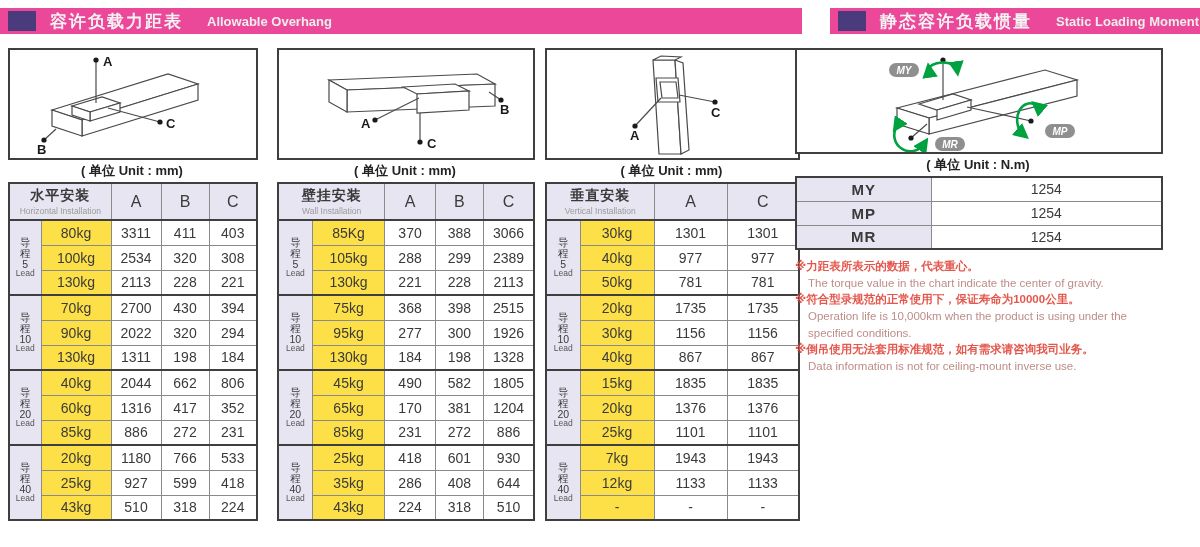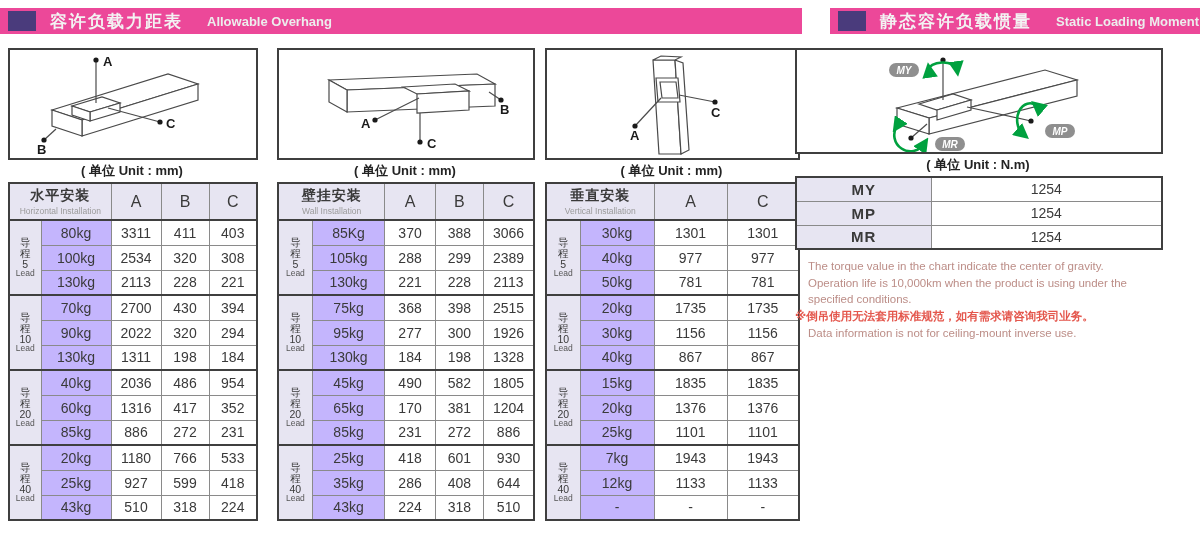--- a/index.html
+++ b/index.html
@@ -33,21 +33,21 @@
     vertical-align:middle; color:#3a3a3a; padding:0; overflow:hidden; }
   table.spec th { background:#e7e5f2; height:37px; font-weight:normal; }
   th .tc-zh { font-size:14px; font-weight:bold; letter-spacing:1px; color:#3a3a3a; }
   th .tc-en { font-size:8.5px; color:#9a9a9a; margin-top:1px; }
   th.colhead { font-size:16px; color:#4a4a4a; }
   table.spec td { height:25px; font-size:14px; }
   td.lead-cell { background:#e7e5f2; line-height:1.02; padding:1px 0; }
   td.lead-cell .lz { font-size:10.5px; }
   td.lead-cell .ln { font-size:10.5px; }
   td.lead-cell .le { font-size:8.5px; color:#555; }
-  td.load-cell { background:#c4b5fd; }
+  td.load-cell { background:#fde047; }
   td.value-cell { background:#fff; }
   tr.group-start td { border-top:2px solid #3f3f3f; }
 
   table.moment { border-collapse:collapse; width:100%; table-layout:fixed;
     border:2px solid #3f3f3f; }
   table.moment td { border:1px solid #8a8a8a; height:24px; text-align:center;
     vertical-align:middle; }
   td.m-label { background:#e7e5f2; font-size:15px; font-weight:bold; color:#3a3a3a; letter-spacing:1px; }
   td.m-value { background:#fff; font-size:14px; color:#3a3a3a; }
 
@@ -168,23 +168,23 @@
             <td class="value-cell">184</td>
           </tr>
           <tr class="group-start">
             <td class="lead-cell" rowspan="3">
               <div class="lz">导</div>
               <div class="lz">程</div>
               <div class="ln">20</div>
               <div class="le">Lead</div>
             </td>
             <td class="load-cell">40kg</td>
-            <td class="value-cell">2036</td>
-            <td class="value-cell">486</td>
-            <td class="value-cell">954</td>
+            <td class="value-cell">2044</td>
+            <td class="value-cell">662</td>
+            <td class="value-cell">806</td>
           </tr>
           <tr>
             <td class="load-cell">60kg</td>
             <td class="value-cell">1316</td>
             <td class="value-cell">417</td>
             <td class="value-cell">352</td>
           </tr>
           <tr>
             <td class="load-cell">85kg</td>
             <td class="value-cell">886</td>
@@ -532,18 +532,20 @@
         <td class="m-label">MP</td>
         <td class="m-value">1254</td>
       </tr>
       <tr>
         <td class="m-label">MR</td>
         <td class="m-value">1254</td>
       </tr>
     </tbody>
   </table>
   <div class="notes">
+    <div class="note-zh">※力距表所表示的数据，代表重心。</div>
     <div class="note-en">The torque value in the chart indicate the center of gravity.</div>
+    <div class="note-zh">※符合型录规范的正常使用下，保证寿命为10000公里。</div>
     <div class="note-en">Operation life is 10,000km when the product is using under the specified conditions.</div>
     <div class="note-zh">※倒吊使用无法套用标准规范，如有需求请咨询我司业务。</div>
     <div class="note-en">Data information is not for ceiling-mount inverse use.</div>
   </div>
 </div>
 
 </body></html>

